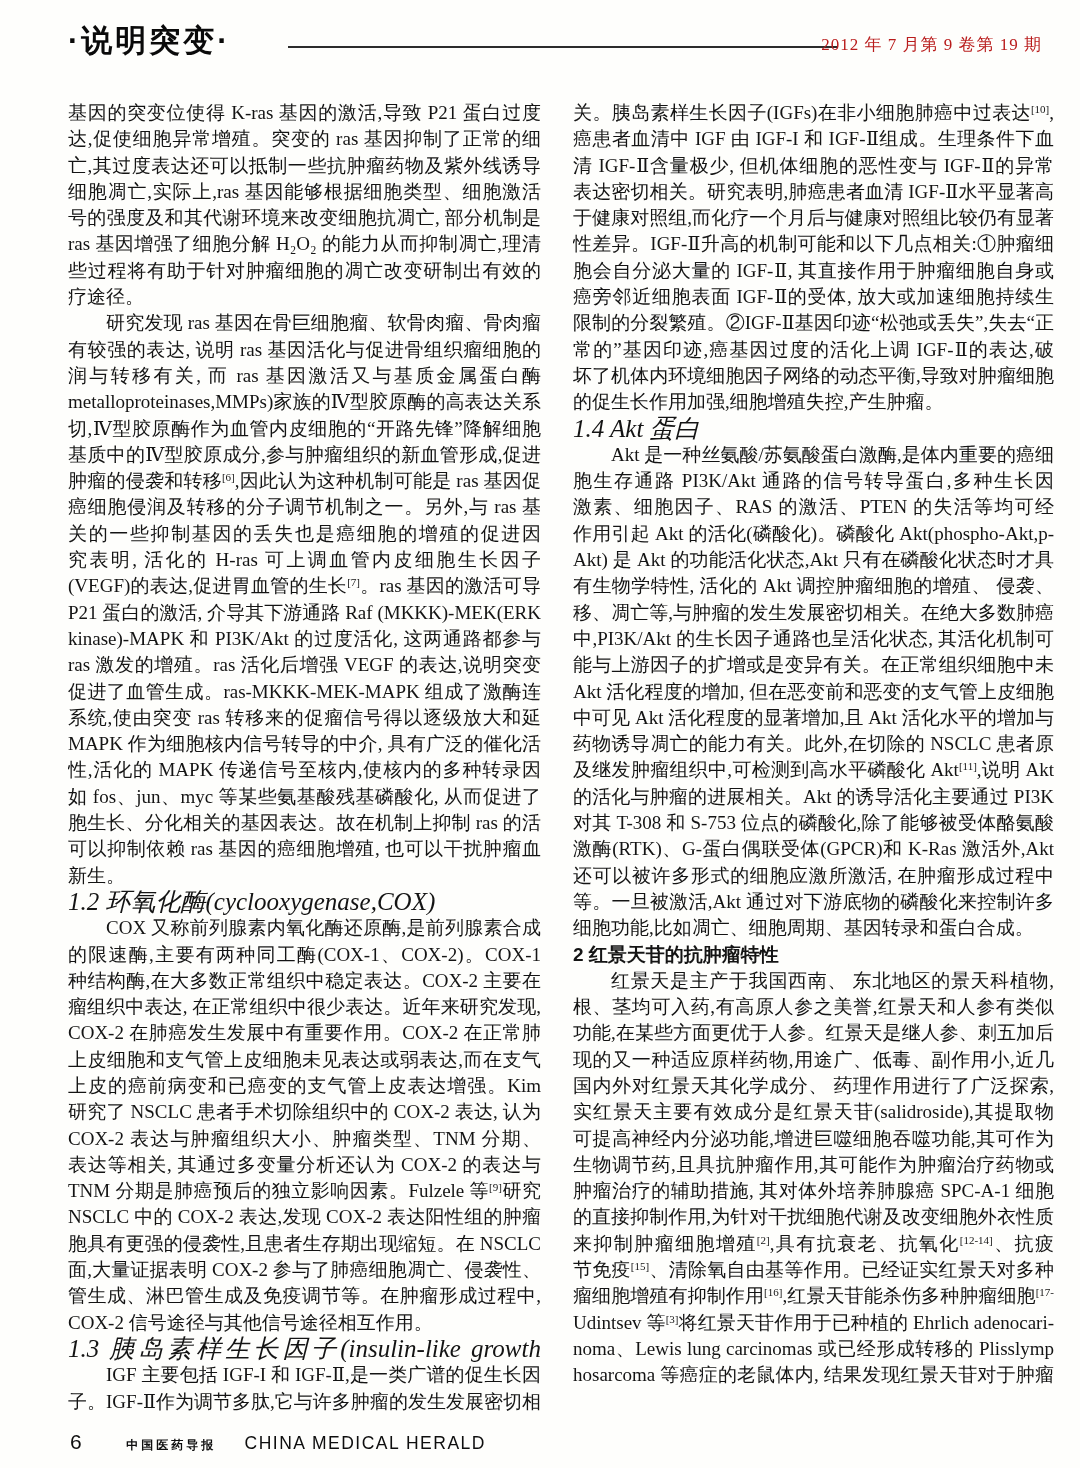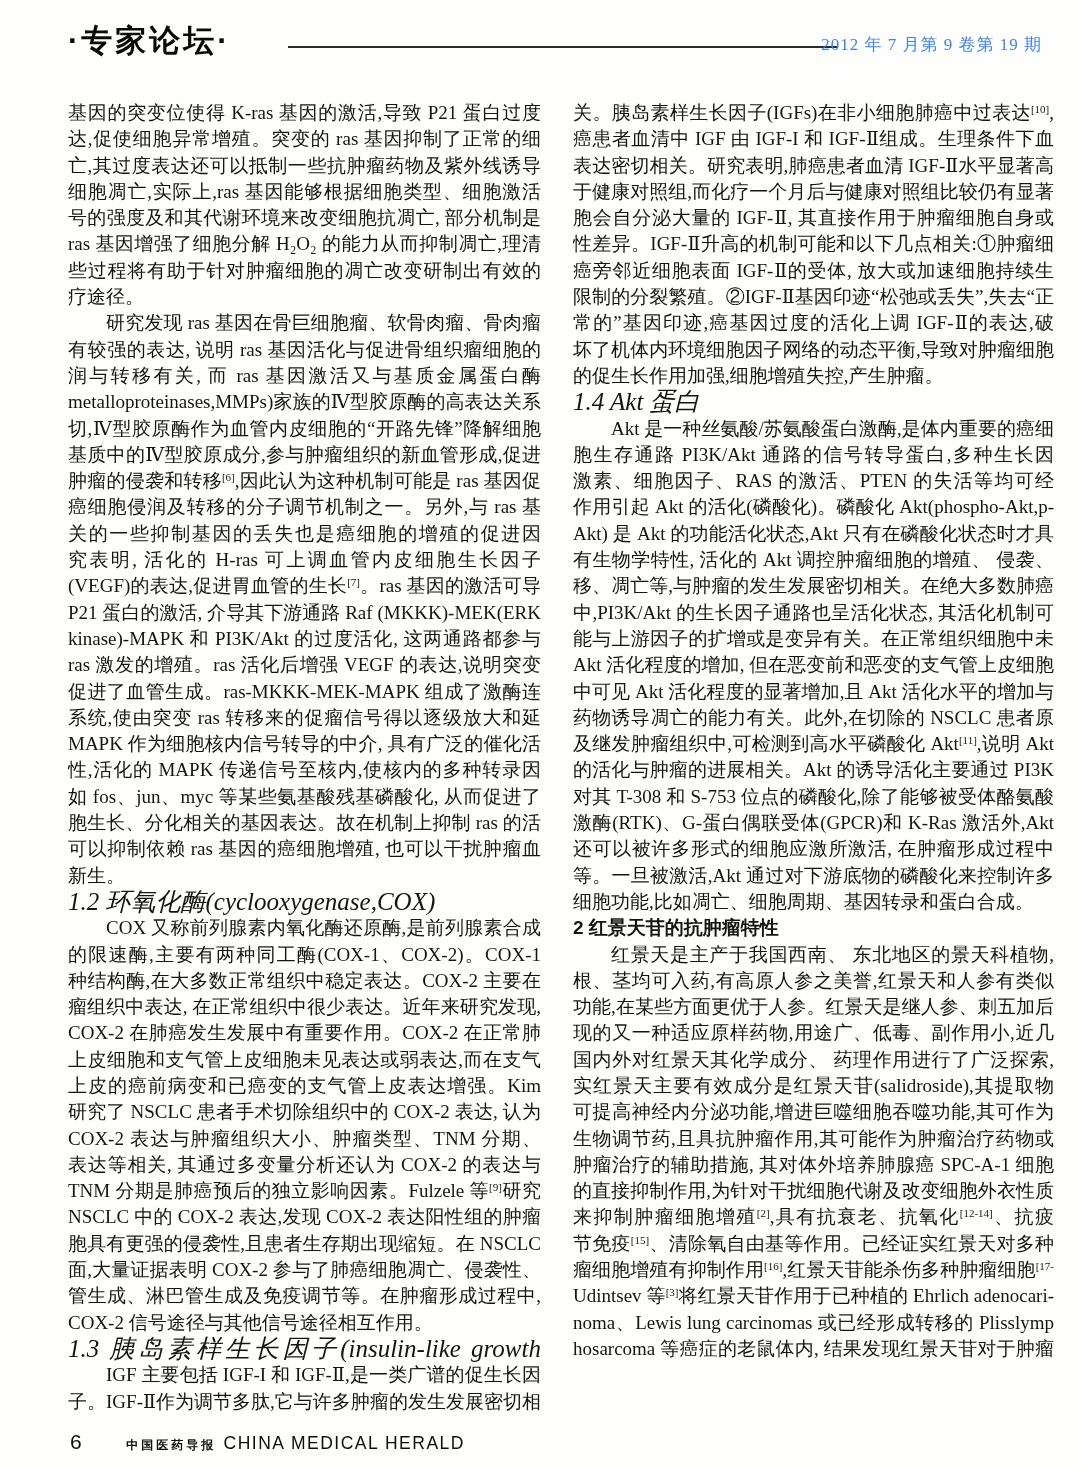--- a/index.html
+++ b/index.html
@@ -17,21 +17,21 @@
     position:absolute;left:68px;top:20px;
     font-family:"Liberation Sans","DejaVu Sans",sans-serif;
     font-weight:700;font-size:31px;letter-spacing:3px;color:#0a0a0a;
   }
   .masthead-rule{
     position:absolute;left:288px;top:46px;width:550px;height:2px;
     background:#2c2c2c;
   }
   .masthead-issue{
     position:absolute;top:33px;right:38px;
-    font-size:17px;letter-spacing:1px;color:#3b82f6;
+    font-size:17px;letter-spacing:1px;color:#b91c1c;
   }
   
   .col{
     position:absolute;top:100px;
   }
   .col-left{left:68px;width:473px;}
   .col-right{left:573px;width:481px;}
   .line{
     height:26.3px;line-height:26.3px;
     font-size:19px;
@@ -61,29 +61,29 @@
   }
   
   .footer{
     position:absolute;left:70px;top:1430px;
     font-family:"Liberation Sans","DejaVu Sans",sans-serif;
     color:#0e0e0e;
     white-space:nowrap;
   }
   .footer .page-num{font-size:21px;font-weight:500;}
   .footer .journal-cn{font-size:12px;font-weight:700;margin-left:40px;letter-spacing:3px;}
-  .footer .journal-en{font-size:17.5px;font-weight:500;margin-left:3px;letter-spacing:1.5px;}
+  .footer .journal-en{font-size:17.5px;font-weight:500;margin-left:24px;letter-spacing:1.5px;}
 </style>
 </head>
 <body>
 
 <div class="page">
 
   <div>
-    <div class="masthead-label">·专家论坛·</div>
+    <div class="masthead-label">·说明突变·</div>
     <div class="masthead-rule"></div>
     <div class="masthead-issue">2012 年 7 月第 9 卷第 19 期</div>
   </div>
 
   <div class="col col-left">
       <div class="line body">基因的突变位使得 K-ras 基因的激活,导致 P21 蛋白过度表</div>
       <div class="line body">达,促使细胞异常增殖。突变的 ras 基因抑制了正常的细胞凋</div>
       <div class="line body">亡,其过度表达还可以抵制一些抗肿瘤药物及紫外线诱导的</div>
       <div class="line body">细胞凋亡,实际上,ras 基因能够根据细胞类型、细胞激活信</div>
       <div class="line body">号的强度及和其代谢环境来改变细胞抗凋亡, 部分机制是</div>
@@ -130,24 +130,25 @@
       <div class="line body">管生成、淋巴管生成及免疫调节等。在肿瘤形成过程中,</div>
       <div class="line end">COX-2 信号途径与其他信号途径相互作用。</div>
       <div class="line heading-kai">1.3 胰岛素样生长因子(insulin-like growth factor,IGF)</div>
       <div class="line indent">IGF 主要包括 IGF-I 和 IGF-Ⅱ,是一类广谱的促生长因</div>
       <div class="line body">子。IGF-Ⅱ作为调节多肽,它与许多肿瘤的发生发展密切相</div>
     </div>
 
   <div class="col col-right">
       <div class="line body">关。胰岛素样生长因子(IGFs)在非小细胞肺癌中过表达<sup>[10]</sup>,肺</div>
       <div class="line body">癌患者血清中 IGF 由 IGF-I 和 IGF-Ⅱ组成。生理条件下血</div>
+      <div class="line body">清 IGF-Ⅱ含量极少, 但机体细胞的恶性变与 IGF-Ⅱ的异常</div>
       <div class="line body">表达密切相关。研究表明,肺癌患者血清 IGF-Ⅱ水平显著高</div>
       <div class="line body">于健康对照组,而化疗一个月后与健康对照组比较仍有显著</div>
+      <div class="line body">性差异。IGF-Ⅱ升高的机制可能和以下几点相关:①肿瘤细</div>
       <div class="line body">胞会自分泌大量的 IGF-Ⅱ, 其直接作用于肿瘤细胞自身或</div>
-      <div class="line body">性差异。IGF-Ⅱ升高的机制可能和以下几点相关:①肿瘤细</div>
       <div class="line body">癌旁邻近细胞表面 IGF-Ⅱ的受体, 放大或加速细胞持续生</div>
       <div class="line body">限制的分裂繁殖。②IGF-Ⅱ基因印迹“松弛或丢失”,失去“正</div>
       <div class="line body">常的”基因印迹,癌基因过度的活化上调 IGF-Ⅱ的表达,破</div>
       <div class="line body">坏了机体内环境细胞因子网络的动态平衡,导致对肿瘤细胞</div>
       <div class="line end">的促生长作用加强,细胞增殖失控,产生肿瘤。</div>
       <div class="line heading-kai">1.4 Akt 蛋白</div>
       <div class="line indent">Akt 是一种丝氨酸/苏氨酸蛋白激酶,是体内重要的癌细</div>
       <div class="line body">胞生存通路 PI3K/Akt 通路的信号转导蛋白,多种生长因子、</div>
       <div class="line body">激素、细胞因子、RAS 的激活、PTEN 的失活等均可经 PI3K 的</div>
       <div class="line body">作用引起 Akt 的活化(磷酸化)。磷酸化 Akt(phospho-Akt,p-</div>

